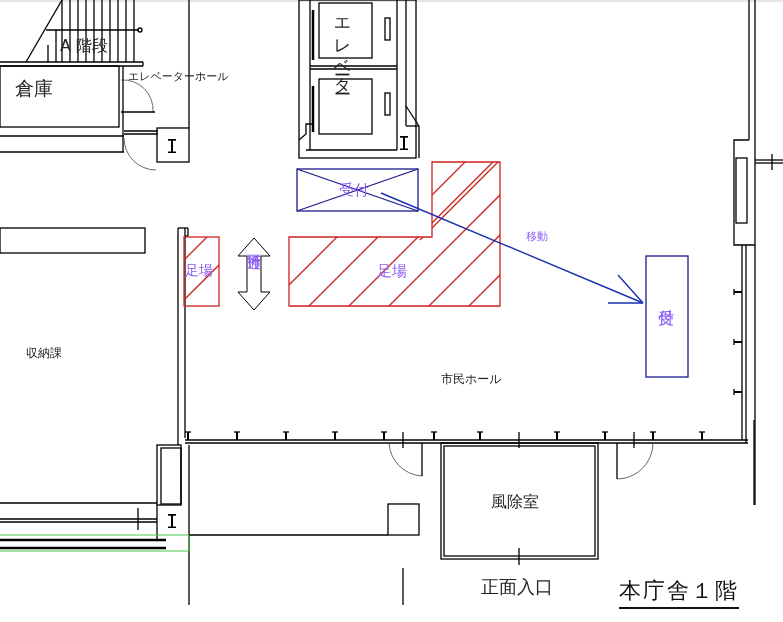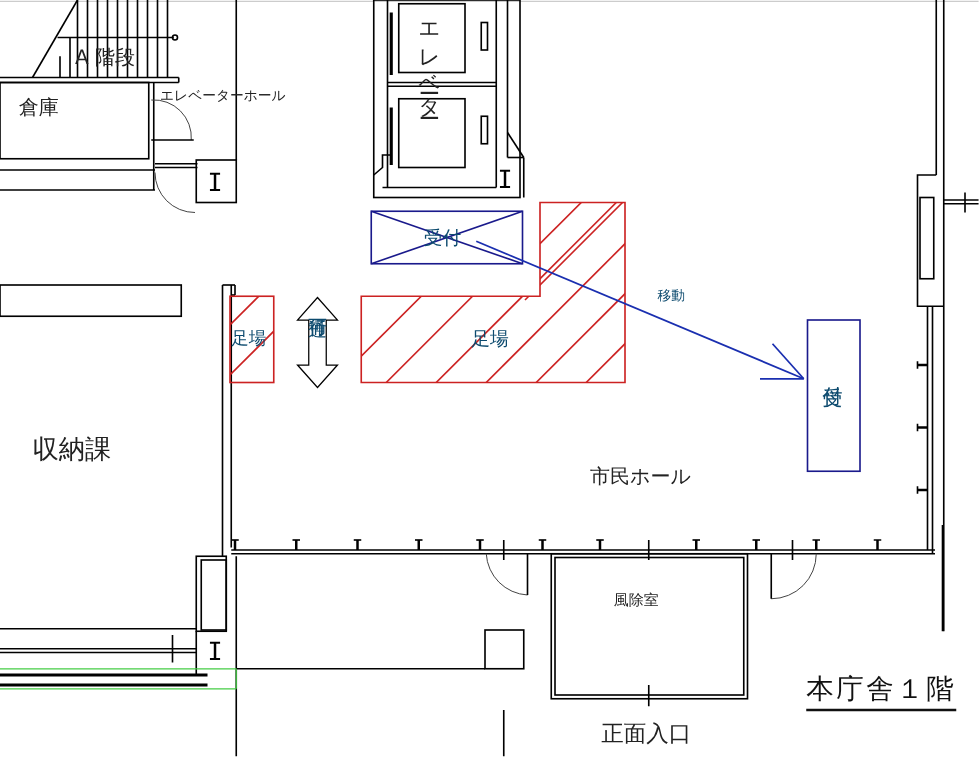--- a/index.html
+++ b/index.html
@@ -1,19 +1,19 @@
 <!DOCTYPE html>
 <html><head>
 <meta charset="utf-8">
 <style>
   html, body { margin: 0; padding: 0; background: #ffffff; }
   body { width: 783px; height: 622px; overflow: hidden; position: relative; font-family: "DejaVu Sans", sans-serif; }
   svg { position: absolute; left: 0; top: 0; }
   .lbl { position: absolute; white-space: nowrap; color: #222; font-family: "DejaVu Sans", sans-serif; }
-  .gray { color: #0c4a6e; }
+  .gray { color: #8b5cf6; }
   .vert { writing-mode: vertical-rl; text-orientation: upright; letter-spacing: 0; line-height: 1; }
   .title { font-size: 22px; color: #111; border-bottom: 2px solid #111; padding-bottom: 1px; letter-spacing: 2px; }
 </style>
 </head>
 <body>
 
 <svg width="783" height="622" viewBox="0 0 783 622">
   <defs>
     <clipPath id="clipBig">
         <path d="M289,237 L432,237 L432,162 L500,162 L500,306 L289,306 Z"></path>
@@ -209,28 +209,28 @@
   <g stroke="#1a2fb0" stroke-width="1.4" fill="none">
     <line x1="381" y1="193" x2="643" y2="303"></line>
     <line x1="643" y1="303" x2="618" y2="275"></line>
     <line x1="643" y1="303" x2="608" y2="303"></line>
   </g>
 
   <path d="M254,238 L270,256 L261,256 L261,292 L270,292 L254,310 L238,292 L247,292 L247,256 L238,256 Z" stroke="#000" stroke-width="1" fill="#fff"></path>
 </svg>
 
 <div class="lbl" style="left:60px;top:36px;font-size:16px;">A 階段</div>
-<div class="lbl" style="left:15px;top:76px;font-size:16px;">倉庫</div>
+<div class="lbl" style="left:15px;top:76px;font-size:19px;">倉庫</div>
 <div class="lbl" style="left:128px;top:69px;font-size:11px;">エレベーターホール</div>
 <div class="lbl vert" style="left:334px;top:8px;font-size:17px;">エレベーター</div>
-<div class="lbl" style="left:26px;top:345px;font-size:21px;">収納課</div>
-<div class="lbl" style="left:441px;top:371px;font-size:16px;margin-left:31px;">市民ホール</div>
-<div class="lbl" style="left:491px;top:472px;font-size:12px;">風除室</div>
+<div class="lbl" style="left:26px;top:345px;font-size:12px;">収納課</div>
+<div class="lbl" style="left:441px;top:371px;font-size:12px;">市民ホール</div>
+<div class="lbl" style="left:491px;top:492px;font-size:16px;">風除室</div>
 <div class="lbl" style="left:481px;top:575px;font-size:18px;">正面入口</div>
 
 <div class="lbl gray" style="left:339px;top:181px;font-size:15px;">受付</div>
 <div class="lbl gray vert" style="left:658px;top:297px;font-size:16px;">受付</div>
 <div class="lbl gray" style="left:377px;top:262px;font-size:15px;">足場</div>
 <div class="lbl gray" style="left:185px;top:262px;font-size:14px;">足場</div>
 <div class="lbl gray vert" style="left:246px;top:243px;font-size:15px;">通行可</div>
 <div class="lbl gray" style="left:526px;top:229px;font-size:11px;">移動</div>
 
-<div class="lbl title" style="left:619px;top:536px;margin-left:26px;">本庁舎１階</div>
+<div class="lbl title" style="left:619px;top:576px;">本庁舎１階</div>
 
 </body></html>

